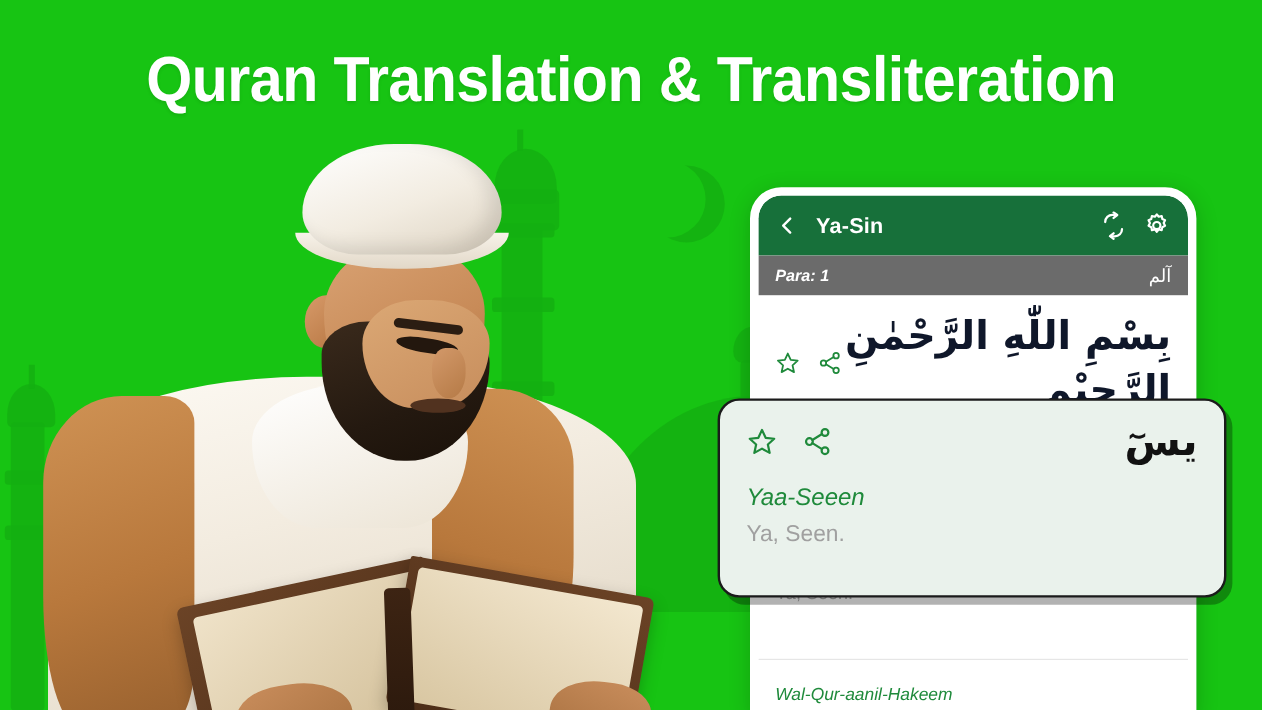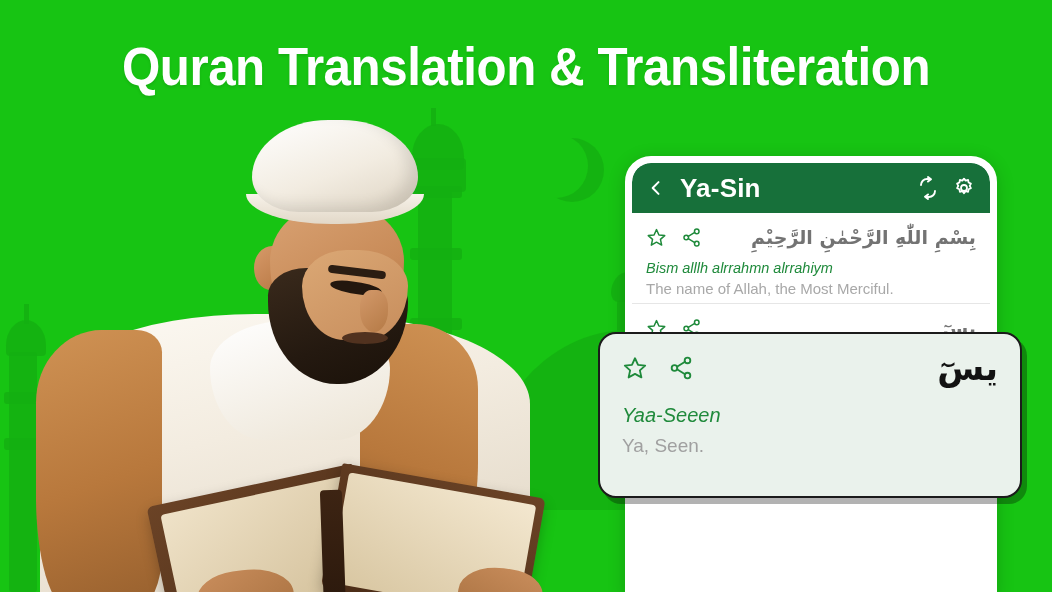--- a/index.html
+++ b/index.html
@@ -185,40 +185,40 @@
   }
   .appbar {
     height: 50px;
     background: #17703a;
     display: flex; align-items: center;
     padding: 0 14px;
     border-radius: 19px 19px 0 0;
     color: #fff;
   }
   .appbar-title {
-    font-size: 26px; font-weight: 700; margin-left: 14px; flex: 1;
+    font-size: 18px; font-weight: 700; margin-left: 14px; flex: 1;
     letter-spacing: .2px;
   }
   .appbar-ic { width: 24px; height: 24px; margin-left: 12px; cursor: pointer; }
   .back-ic { width: 20px; height: 20px; }
   .parabar {
     height: 33px; background: #6b6b6b; color: #fff;
     display: flex; align-items: center; justify-content: space-between;
     padding: 0 14px;
     font-size: 13.5px; font-style: italic; font-weight: 700;
   }
   .parabar .ar { font-style: normal; font-weight: 400; font-size: 15px; }
 
   .verse { padding: 12px 14px 6px 14px; border-bottom: 1px solid #e6e6e6; }
   .verse-top { display: flex; align-items: center; }
   .vicons { display: flex; gap: 14px; }
   .vicon { width: 21px; height: 21px; cursor: pointer; }
   .arabic {
     flex: 1; text-align: right; direction: rtl;
-    font-size: 19px; color: #737373; font-weight: 700;
+    font-size: 33px; color: #0f172a; font-weight: 700;
     font-family: "DejaVu Sans", sans-serif;
     line-height: 1.35;
   }
   .translit {
     margin-top: 9px; font-size: 14.5px; font-style: italic;
     color: #1f8a3b;
   }
   .translation { margin-top: 4px; font-size: 15px; color: #a8a8a8; }
 
   
@@ -312,20 +312,24 @@
         <polyline points="12 1 15 3.2 12 5.6"></polyline>
         <path d="M19 15a6 6 0 0 1-6 6h-3"></path>
         <polyline points="12 23 9 20.8 12 18.4"></polyline>
       </svg>
       <svg class="appbar-ic" viewBox="0 0 24 24" fill="none" stroke="#fff" stroke-width="1.8" stroke-linecap="round" stroke-linejoin="round">
         <circle cx="12" cy="12" r="3"></circle>
         <path d="M12 2.6l1.6 2 2.5-.6.5 2.5 2.3 1.1-1.2 2.3 1.2 2.3-2.3 1.1-.5 2.5-2.5-.6-1.6 2-1.6-2-2.5.6-.5-2.5-2.3-1.1 1.2-2.3-1.2-2.3 2.3-1.1.5-2.5 2.5.6z"></path>
       </svg>
     </div>
 
+    <div class="parabar">
+      <span>Para: 1</span>
+      <span class="ar">آلم</span>
+    </div>
 
     <div class="verse">
       <div class="verse-top">
         <div class="vicons">
           <svg class="vicon" viewBox="0 0 24 24" fill="none" stroke="#1f8a3b" stroke-width="1.7" stroke-linejoin="round">
             <polygon points="12 3 14.8 9.1 21.4 9.8 16.5 14.2 17.9 20.7 12 17.4 6.1 20.7 7.5 14.2 2.6 9.8 9.2 9.1"></polygon>
           </svg>
           <svg class="vicon" viewBox="0 0 24 24" fill="none" stroke="#1f8a3b" stroke-width="1.7" stroke-linecap="round">
             <circle cx="18" cy="5" r="2.6"></circle>
             <circle cx="6" cy="12" r="2.6"></circle>

